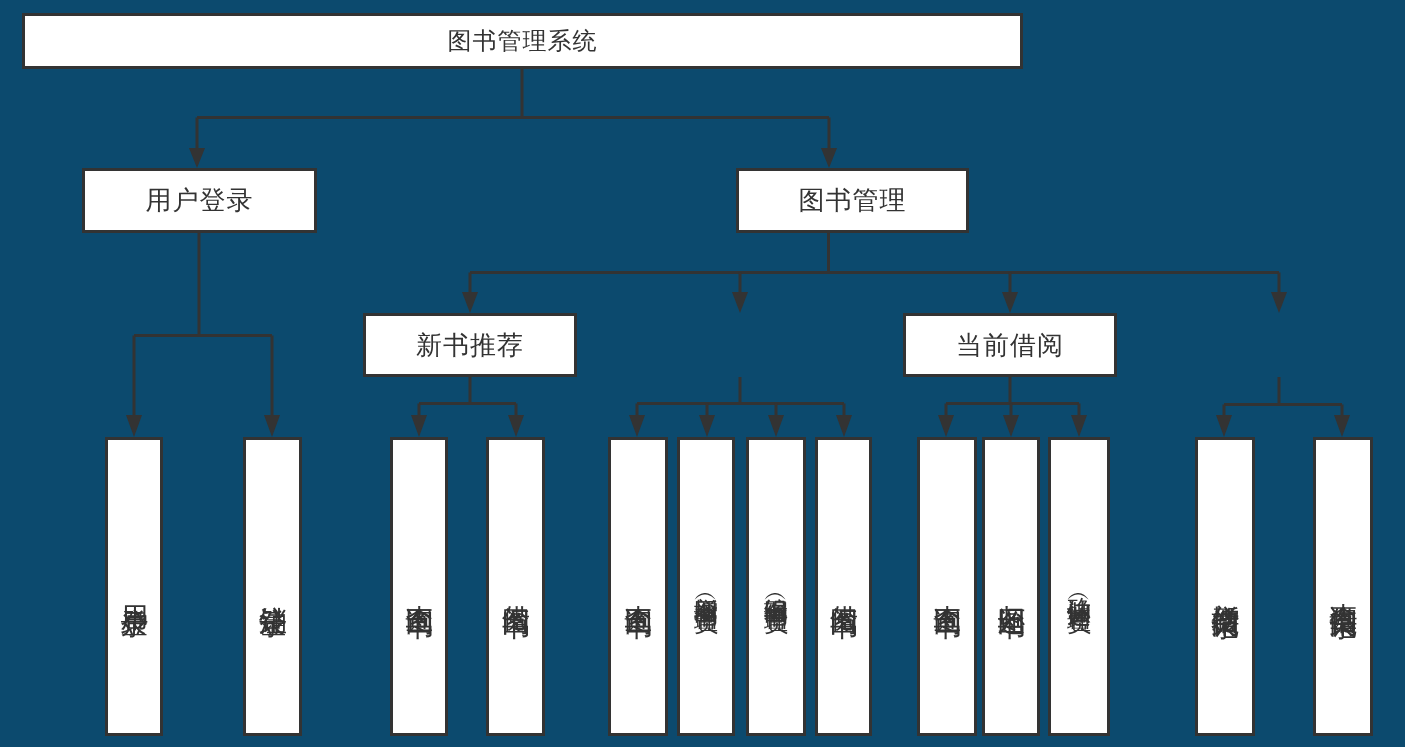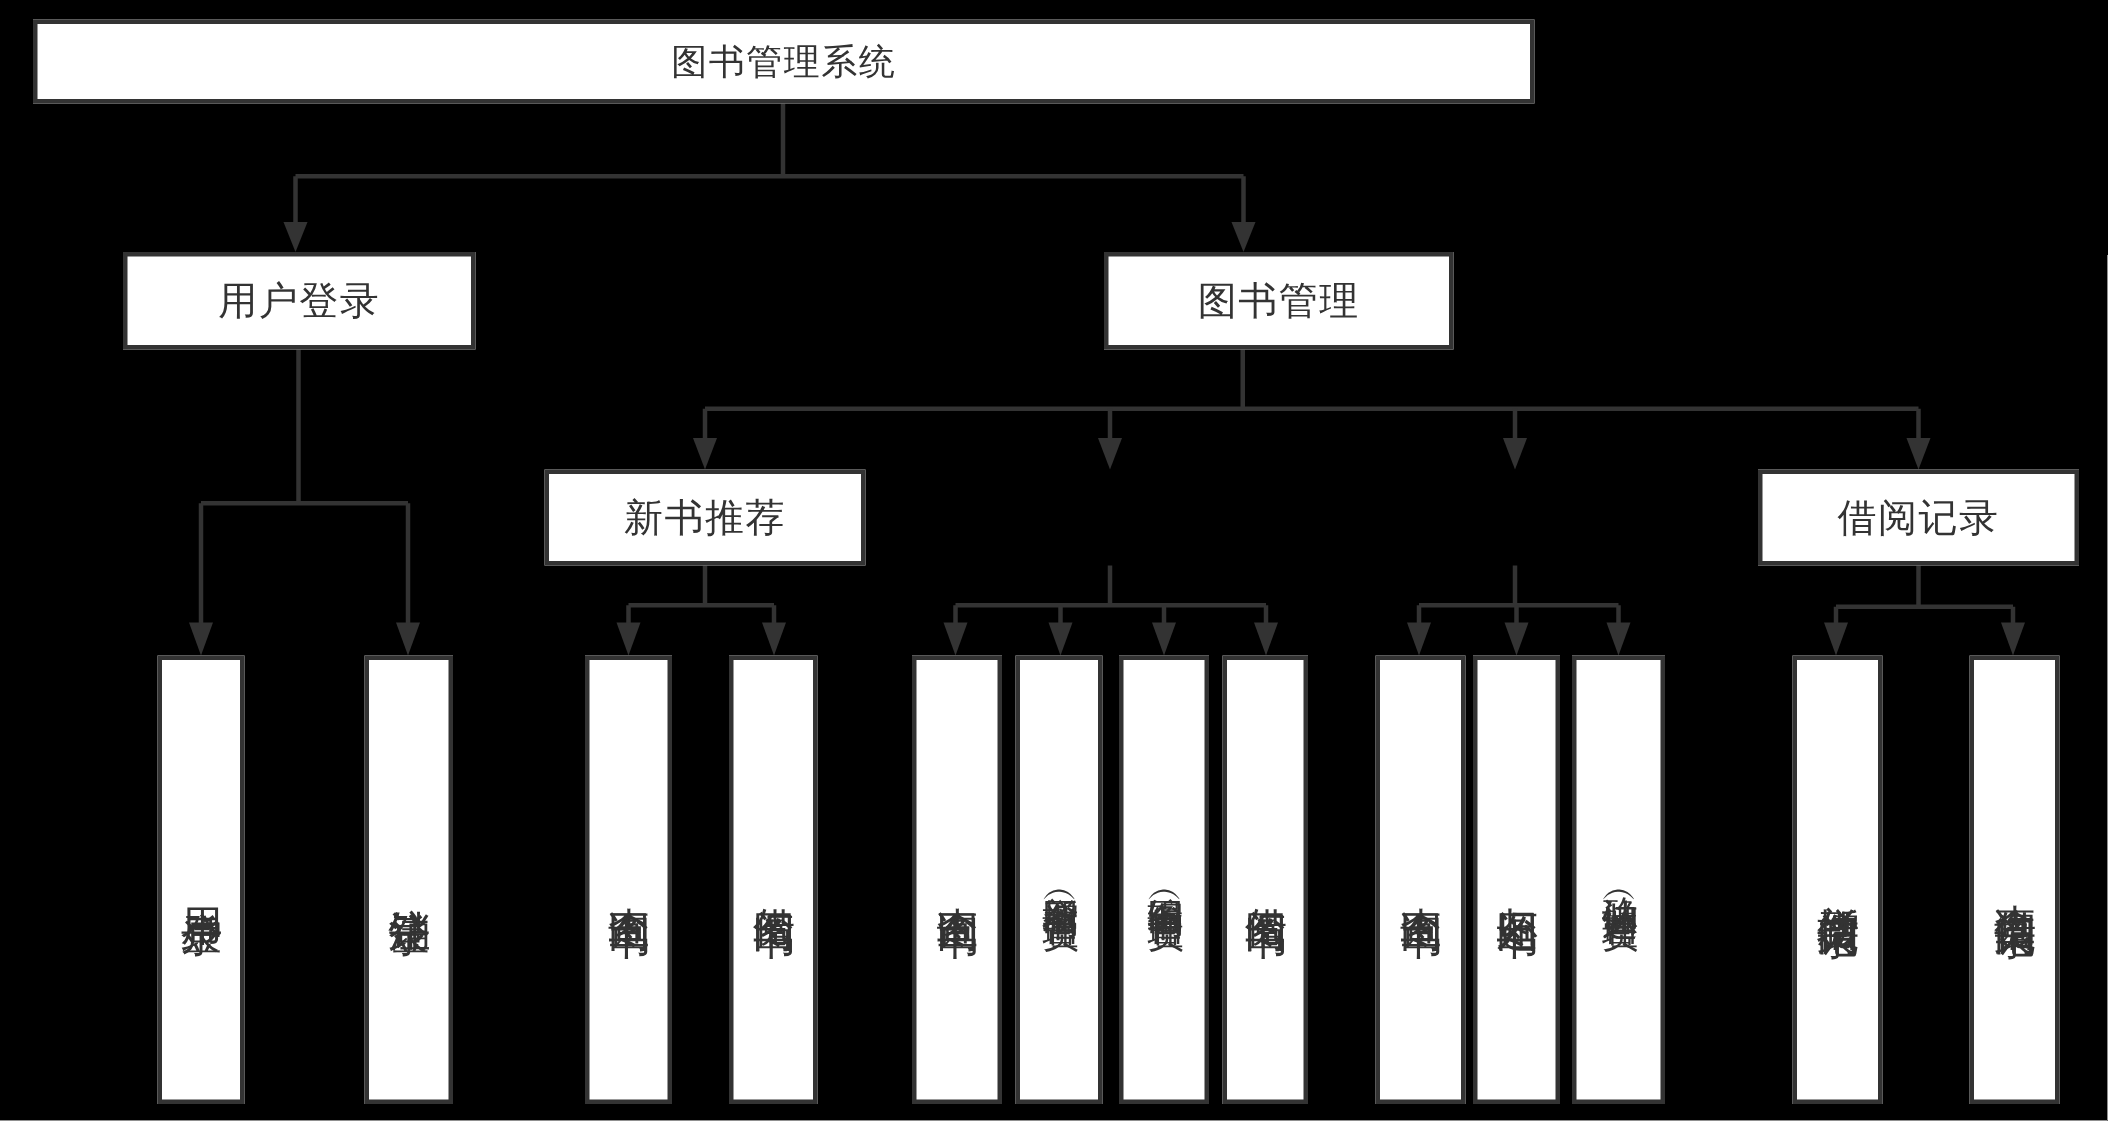--- a/index.html
+++ b/index.html
@@ -1,19 +1,19 @@
 <!DOCTYPE html>
 <html><head>
 <meta charset="utf-8">
 <style>
   html,body{margin:0;padding:0;background:#ffffff;}
   .canvas{
     position:relative;
     width:1405px;height:747px;
-    background:#000000;
+    background:#0c4a6e;
     font-family:"Liberation Sans","DejaVu Sans",sans-serif;
     overflow:hidden;
     color:#333333;
   }
   .node{
     position:absolute;
     border:3px solid #333333;
     background:#ffffff;
     box-sizing:border-box;
     display:flex;
@@ -114,22 +114,22 @@
   <div class="node hbox" style="left:82px;top:168px;width:235px;height:65px;">
     <span>用户登录</span>
   </div>
   <div class="node hbox" style="left:712px;top:168px;width:233px;height:65px;margin-left:24px;">
     <span>图书管理</span>
   </div>
 
   <div class="node hbox" style="left:363px;top:313px;width:214px;height:64px;text-align:right;">
     <span>新书推荐</span>
   </div>
-  <div class="node hbox" style="left:1172px;top:313px;width:214px;height:64px;">
-    <span>借阅记录</span>
+  <div class="node hbox" style="left:903px;top:313px;width:214px;height:64px;">
+    <span>当前借阅</span>
   </div>
 
   <div class="node vbox" style="left:105px;top:437px;width:58px;height:299px;">
     <span class="vtext">用户登录</span>
   </div>
   <div class="node vbox" style="left:243px;top:437px;width:59px;height:299px;">
     <span class="vtext">注销登录</span>
   </div>
 
   <div class="node vbox" style="left:390px;top:437px;width:58px;height:299px;">

